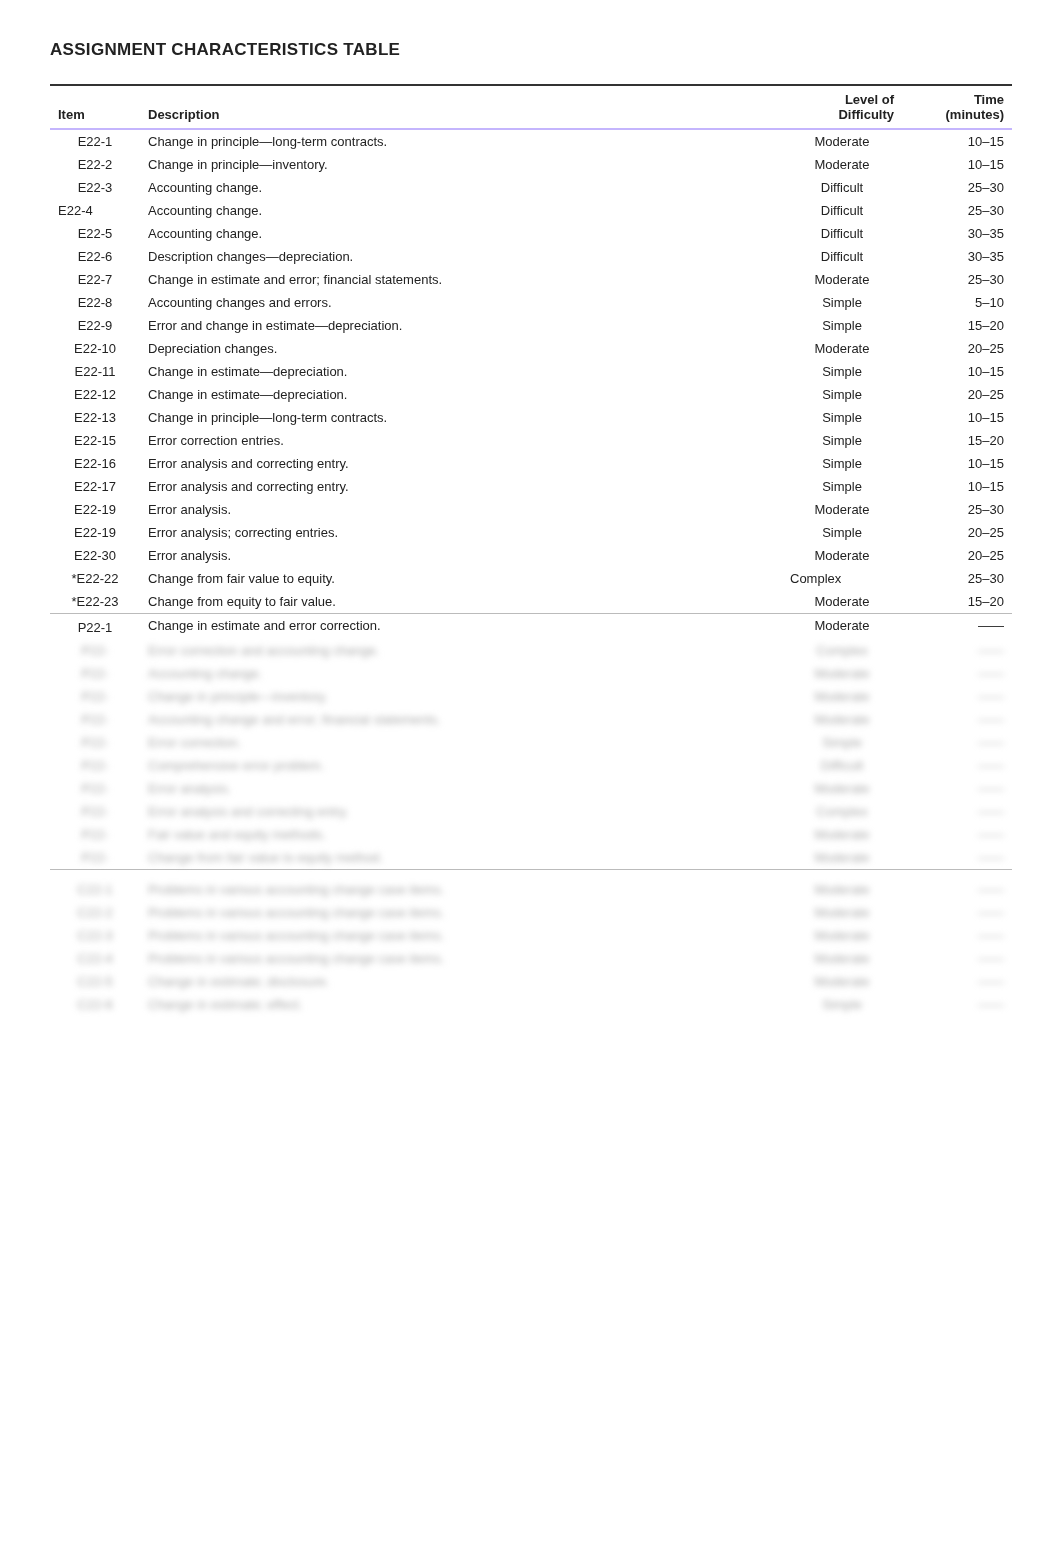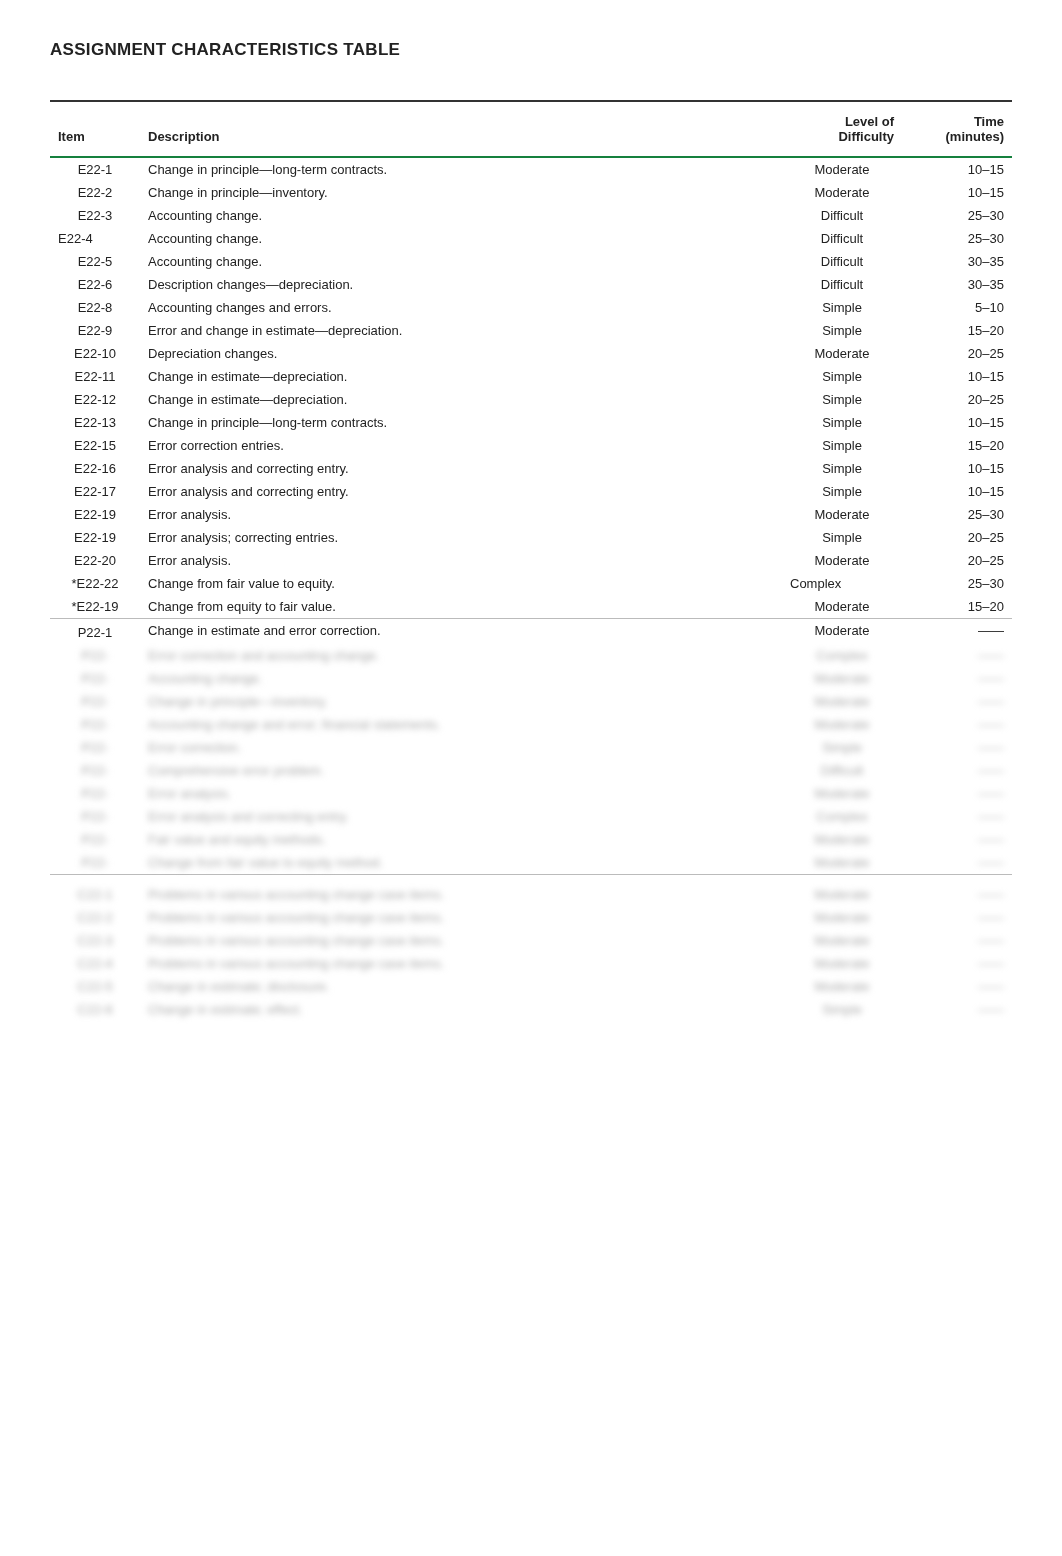--- a/index.html
+++ b/index.html
@@ -8,31 +8,31 @@
       font-size: 13px;
       background: #fff;
       color: #222;
       padding: 40px 50px;
       width: 1062px;
       min-height: 1556px;
     }
     h1 {
       font-size: 17px;
       font-weight: bold;
-      margin-bottom: 40px;
+      margin-bottom: 24px;
       letter-spacing: 0.3px;
     }
     table {
       width: 100%;
       border-collapse: collapse;
     }
     thead tr th {
       border-top: 2px solid #333;
-      border-bottom: 2px solid #15803d;
-      padding: 12px 8px;
+      border-bottom: 2px solid #c4b5fd;
+      padding: 6px 8px;
       font-weight: bold;
       font-size: 13px;
       text-align: left;
       vertical-align: bottom;
     }
     thead tr th.right {
       text-align: right;
     }
     tbody tr td {
       padding: 4px 8px;
@@ -95,20 +95,26 @@
     <td style="text-align:center">Difficult</td>
     <td style="text-align:right">30–35</td>
   </tr>
       <tr>
     <td style="text-align:center">E22-6</td>
     <td>Description changes—depreciation.</td>
     <td style="text-align:center">Difficult</td>
     <td style="text-align:right">30–35</td>
   </tr>
       <tr>
+    <td style="text-align:center">E22-7</td>
+    <td>Change in estimate and error; financial statements.</td>
+    <td style="text-align:center">Moderate</td>
+    <td style="text-align:right">25–30</td>
+  </tr>
+      <tr>
     <td style="text-align:center">E22-8</td>
     <td>Accounting changes and errors.</td>
     <td style="text-align:center">Simple</td>
     <td style="text-align:right">5–10</td>
   </tr>
       <tr>
     <td style="text-align:center">E22-9</td>
     <td>Error and change in estimate—depreciation.</td>
     <td style="text-align:center">Simple</td>
     <td style="text-align:right">15–20</td>
@@ -161,33 +167,33 @@
     <td style="text-align:center">Moderate</td>
     <td style="text-align:right">25–30</td>
   </tr>
       <tr>
     <td style="text-align:center">E22-19</td>
     <td>Error analysis; correcting entries.</td>
     <td style="text-align:center">Simple</td>
     <td style="text-align:right">20–25</td>
   </tr>
       <tr>
-    <td style="text-align:center">E22-20</td>
+    <td style="text-align:center">E22-30</td>
     <td>Error analysis.</td>
     <td style="text-align:center">Moderate</td>
     <td style="text-align:right">20–25</td>
   </tr>
       <tr>
     <td style="text-align:center">*E22-22</td>
     <td>Change from fair value to equity.</td>
     <td style="text-align:left">Complex</td>
     <td style="text-align:right">25–30</td>
   </tr>
       <tr>
-    <td style="text-align:center">*E22-19</td>
+    <td style="text-align:center">*E22-23</td>
     <td>Change from equity to fair value.</td>
     <td style="text-align:center">Moderate</td>
     <td style="text-align:right">15–20</td>
   </tr>
       <tr>
         <td colspan="4" style="padding:0; border-top:1px solid #bbb;"></td>
       </tr>
       <tr>
     <td style="text-align:center;  padding-top:6px">P22-1</td>
     <td style="">Change in estimate and error correction.</td>

